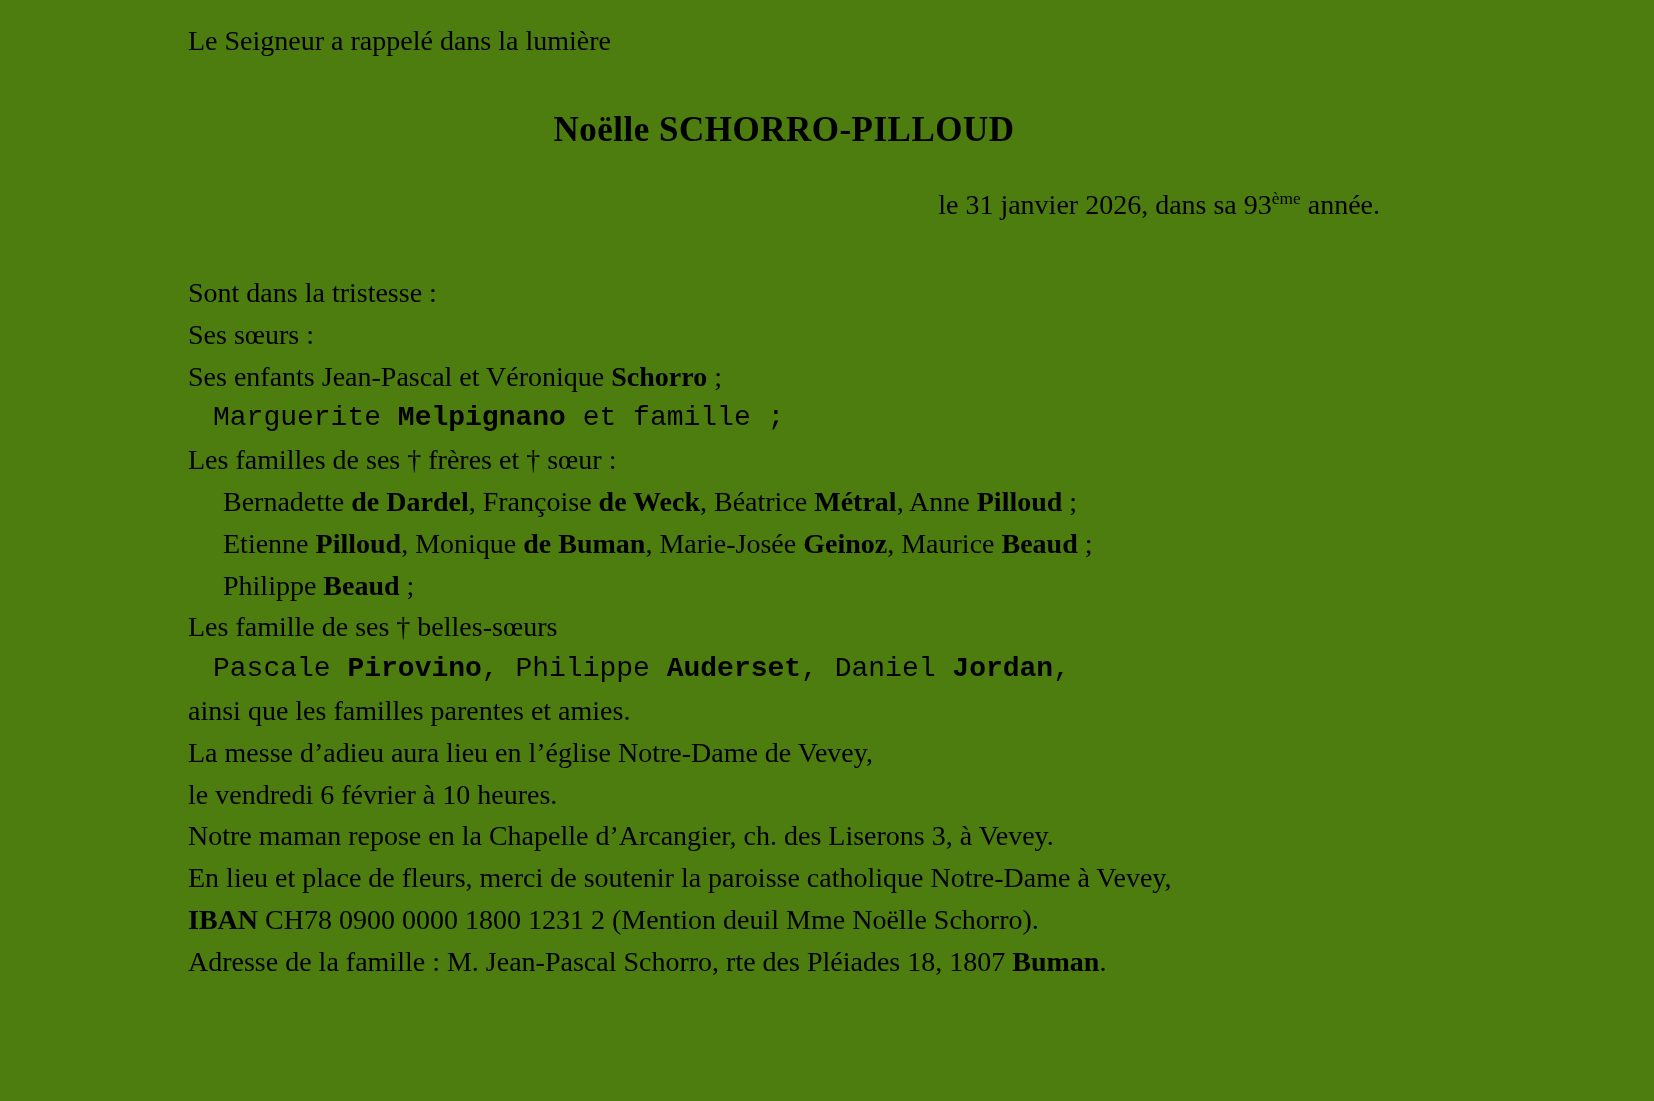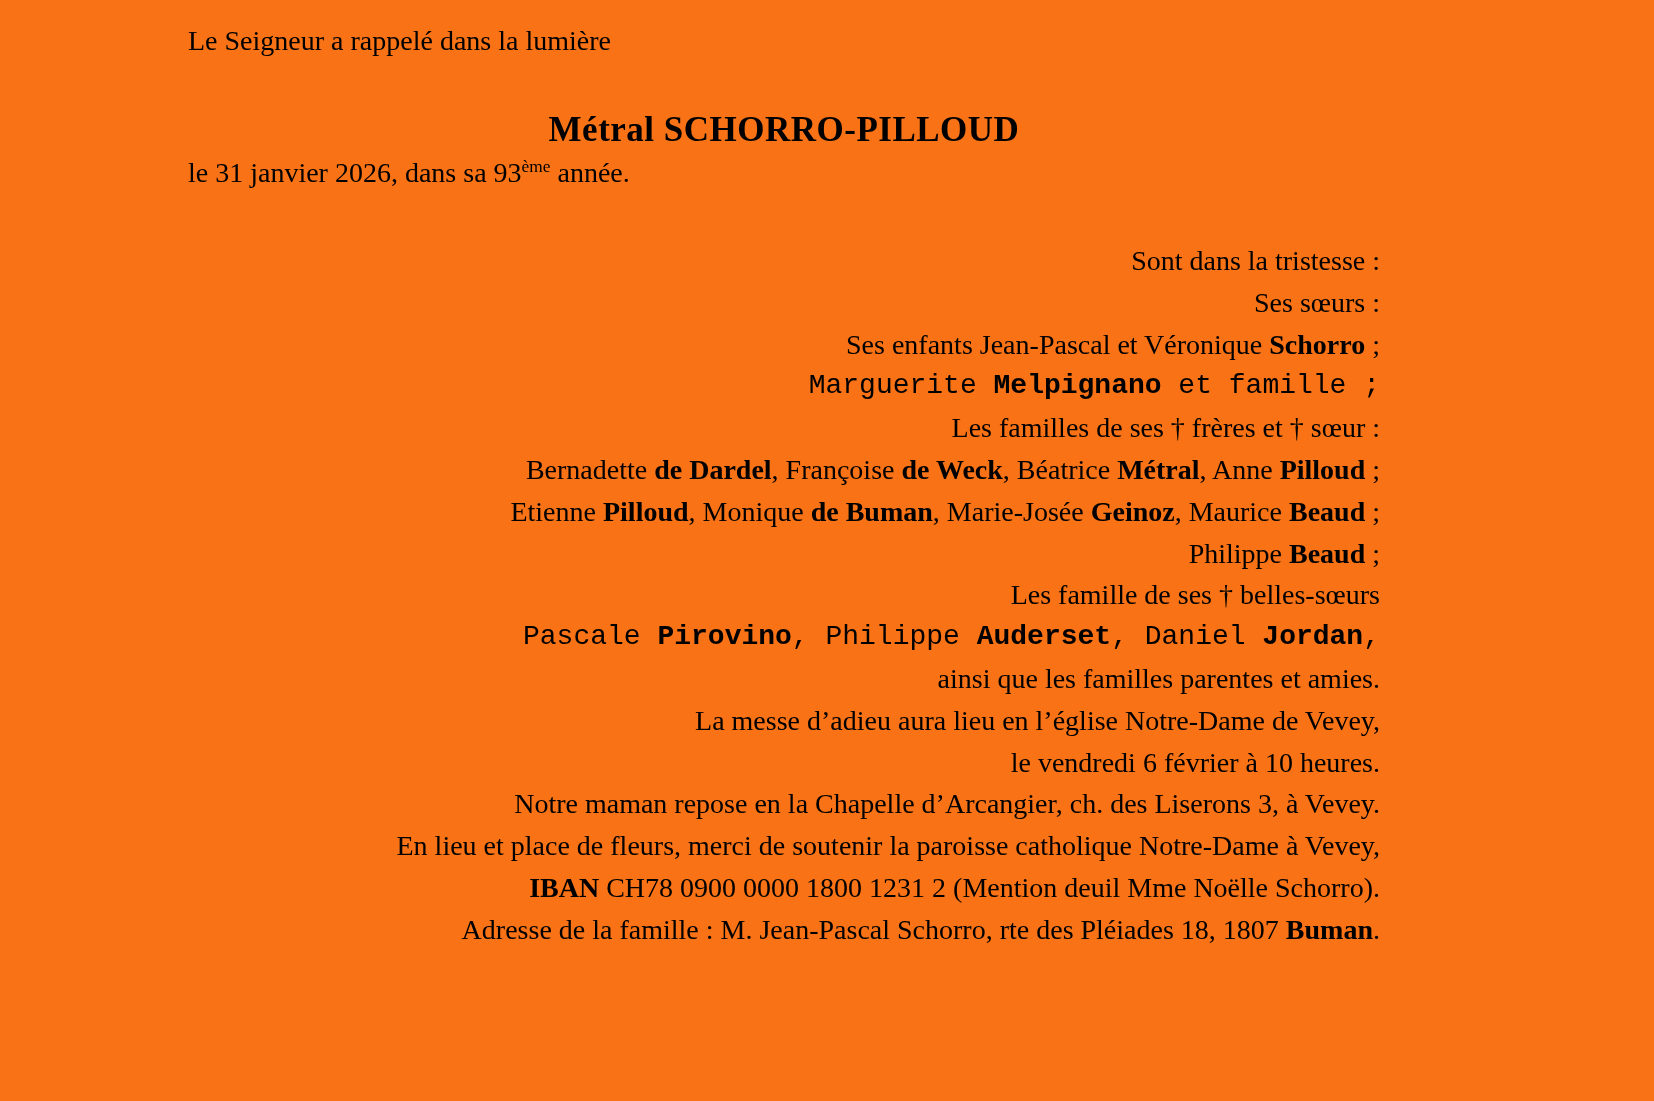--- a/index.html
+++ b/index.html
@@ -6,21 +6,21 @@
   html, body {
     width: 1654px; height: 1101px;
     background: #ffffff;
     font-family: "Liberation Serif", "DejaVu Serif", serif;
     color: #000000;
     overflow: hidden;
   }
   .page {
     position: relative;
     width: 1654px; height: 1101px;
-    background: #f97316;
+    background: #4d7c0f;
   }
   .doc {
     position: absolute;
     left: 188px; top: 20px;
     width: 1192px;
   }
   .intro-line {
     font-size: 28px;
     line-height: 42px;
     white-space: nowrap;
@@ -28,52 +28,53 @@
   .title {
     margin-top: 46px;
     text-align: center;
     font-size: 35px;
     font-weight: 700;
     line-height: 44px;
     letter-spacing: 0.5px;
     white-space: nowrap;
   }
   .date-line {
+    margin-top: 32px;
     font-size: 28px;
     line-height: 42px;
     white-space: nowrap;
+    text-align: right;
   }
   .date-line sup {
     font-size: 0.62em;
     vertical-align: super;
     line-height: 0;
   }
   .body-block {
     margin-top: 46px;
-    text-align: right;
   }
   .line {
     font-size: 28px;
     line-height: 41.8px;
     white-space: nowrap;
   }
   .indent-0 { padding-left: 0; }
   .indent-1 { padding-left: 25px; font-family: Liberation Mono, monospace; }
   .indent-2 { padding-left: 35px; }
   .bold { font-weight: 700; }
 </style>
 </head>
 <body>
 
 <div class="page">
   <div class="doc">
 
     <div class="intro-line">Le Seigneur a rappelé dans la lumière</div>
 
-    <div class="title">Métral SCHORRO-PILLOUD</div>
+    <div class="title">Noëlle SCHORRO-PILLOUD</div>
 
     <div class="date-line">
       <span>le 31 janvier 2026, dans sa 93</span><sup>ème</sup><span> année.</span>
     </div>
 
     <div class="body-block">
 
     <div class="line indent-0"><span>Sont dans la tristesse :</span></div>
         <div class="line indent-0"><span>Ses sœurs :</span></div>
         <div class="line indent-0"><span>Ses enfants Jean-Pascal et Véronique </span><span class="bold">Schorro</span><span> ;</span></div>

